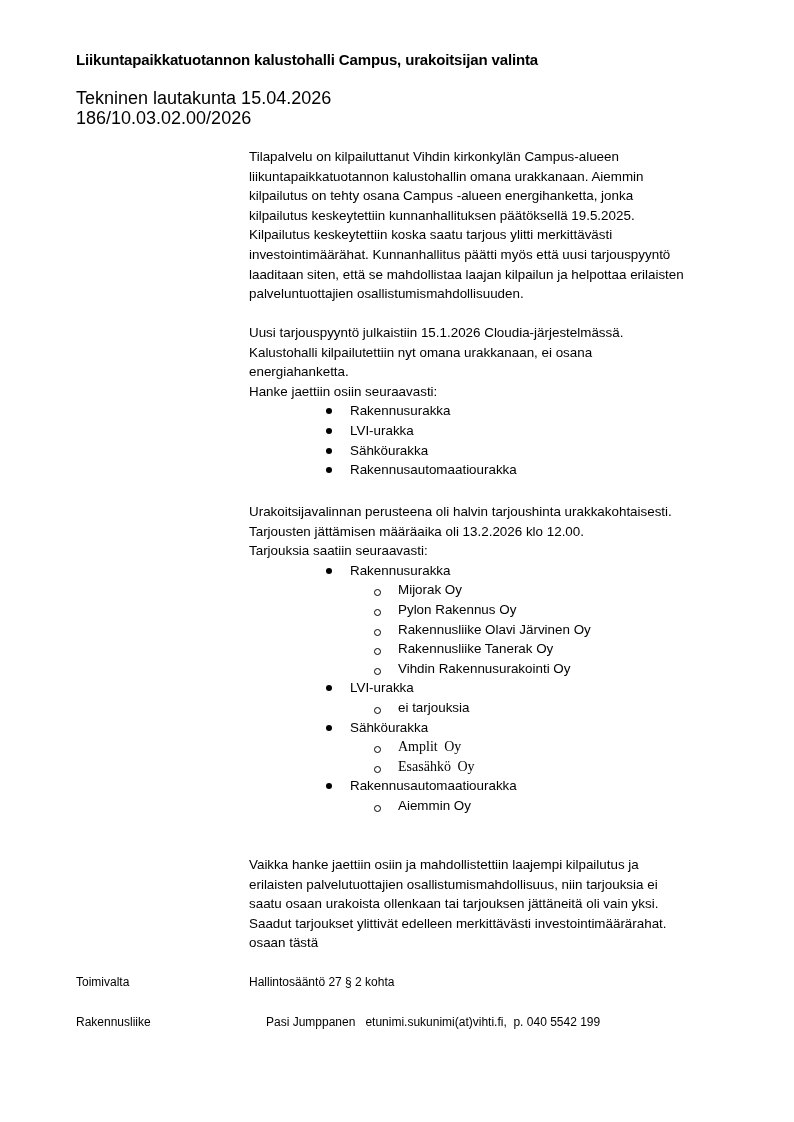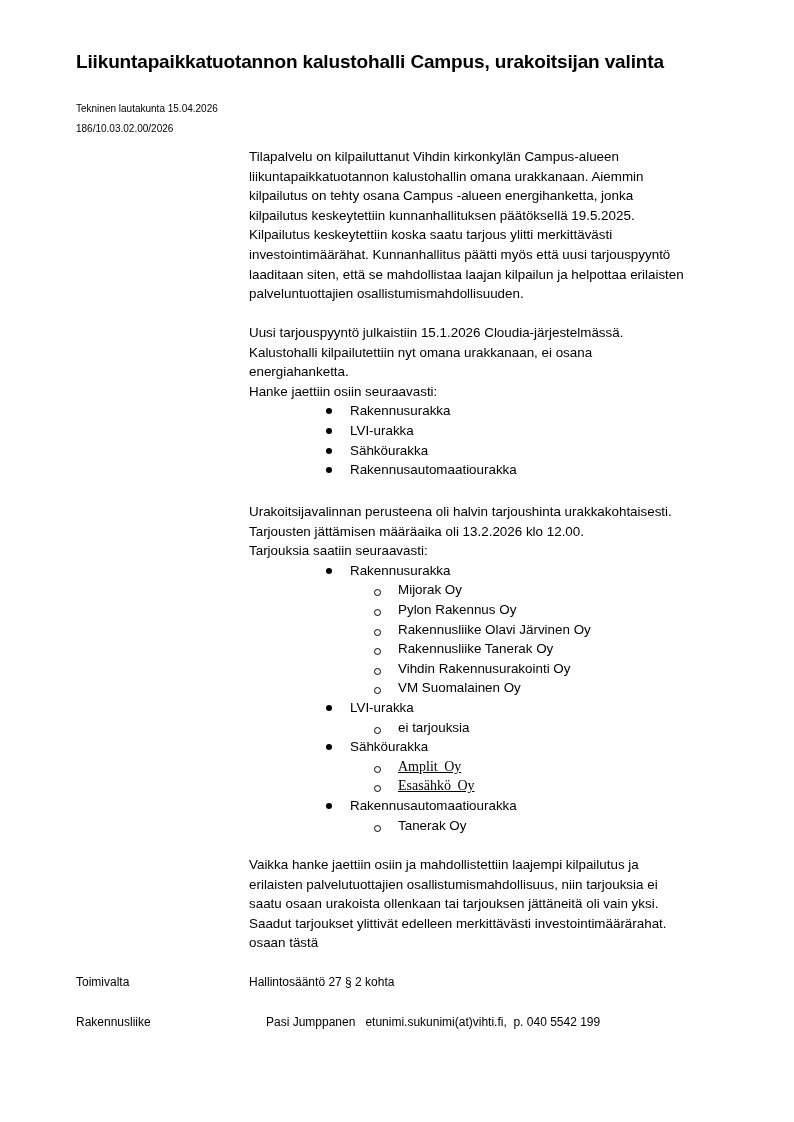--- a/index.html
+++ b/index.html
@@ -1,27 +1,27 @@
 <!DOCTYPE html>
 <html><head>
 <meta charset="utf-8">
 <style>
   html, body { margin: 0; padding: 0; background: #ffffff; }
   body { width: 794px; height: 1122px; position: relative; overflow: hidden;
          font-family: "Liberation Sans", "DejaVu Sans", sans-serif; color: #000; }
   .page { position: absolute; left: 0; top: 0; width: 794px; height: 1122px; background: #fff; }
-  .title { position: absolute; left: 76px; top: 51px; font-weight: bold; font-size: 19px; letter-spacing: -0.15px; }
-  .meta { position: absolute; left: 76px; top: 99px; font-size: 10px; line-height: 19.5px; }
+  .title { position: absolute; left: 76px; top: 51px; font-weight: bold; font-size: 15px; letter-spacing: -0.15px; }
+  .meta { position: absolute; left: 76px; top: 89px; font-size: 18px; line-height: 19.5px; }
   .body { position: absolute; left: 249px; width: 480px; font-size: 13.4px; line-height: 19.6px; }
   .line { white-space: nowrap; }
   .l1 { position: relative; padding-left: 101px; white-space: nowrap; }
   .l1 .b { position: absolute; left: 77px; top: 7px; width: 6px; height: 6px; border-radius: 50%; background: #000; }
   .l2 { position: relative; padding-left: 149px; white-space: nowrap; }
   .l2 .c { position: absolute; left: 125px; top: 9px; width: 5px; height: 5px; border-radius: 50%; border: 1px solid #000; box-sizing: content-box; }
-  .serif { font-family: "Liberation Serif", "DejaVu Serif", serif; font-size: 14px; word-spacing: 3px; text-decoration: underline; }
+  .serif { font-family: "Liberation Serif", "DejaVu Serif", serif; font-size: 14px; word-spacing: 3px; }
   .foot { position: absolute; font-size: 12px; }
 </style>
 </head>
 <body>
 
 <div class="page">
   <div class="title">Liikuntapaikkatuotannon kalustohalli Campus, urakoitsijan valinta</div>
   <div class="meta">
     <div>Tekninen lautakunta 15.04.2026</div>
     <div>186/10.03.02.00/2026</div>
@@ -53,31 +53,30 @@
     <div class="line">Urakoitsijavalinnan perusteena oli halvin tarjoushinta urakkakohtaisesti.</div>
     <div class="line">Tarjousten jättämisen määräaika oli 13.2.2026 klo 12.00.</div>
     <div class="line">Tarjouksia saatiin seuraavasti:</div>
 
     <div class="l1"><span class="b"></span><span>Rakennusurakka</span></div>
     <div class="l2"><span class="c"></span><span>Mijorak Oy</span></div>
     <div class="l2"><span class="c"></span><span>Pylon Rakennus Oy</span></div>
     <div class="l2"><span class="c"></span><span>Rakennusliike Olavi Järvinen Oy</span></div>
     <div class="l2"><span class="c"></span><span>Rakennusliike Tanerak Oy</span></div>
     <div class="l2"><span class="c"></span><span>Vihdin Rakennusurakointi Oy</span></div>
-    <div class="l2"><span class="c"></span><span>VM Suomalainen Oy</span></div>
 
     <div class="l1"><span class="b"></span><span>LVI-urakka</span></div>
     <div class="l2"><span class="c"></span><span>ei tarjouksia</span></div>
 
     <div class="l1"><span class="b"></span><span>Sähköurakka</span></div>
     <div class="l2"><span class="c"></span><span class="serif">Amplit  Oy</span></div>
     <div class="l2"><span class="c"></span><span class="serif">Esasähkö  Oy</span></div>
 
     <div class="l1"><span class="b"></span><span>Rakennusautomaatiourakka</span></div>
-    <div class="l2"><span class="c"></span><span>Tanerak Oy</span></div>
+    <div class="l2"><span class="c"></span><span>Aiemmin Oy</span></div>
   </div>
 
   <div class="body" style="top:855px">
     <div class="line">Vaikka hanke jaettiin osiin ja mahdollistettiin laajempi kilpailutus ja</div>
     <div class="line">erilaisten palvelutuottajien osallistumismahdollisuus, niin tarjouksia ei</div>
     <div class="line">saatu osaan urakoista ollenkaan tai tarjouksen jättäneitä oli vain yksi.</div>
     <div class="line">Saadut tarjoukset ylittivät edelleen merkittävästi investointimäärärahat.</div>
     <div class="line">osaan tästä</div>
   </div>
 

